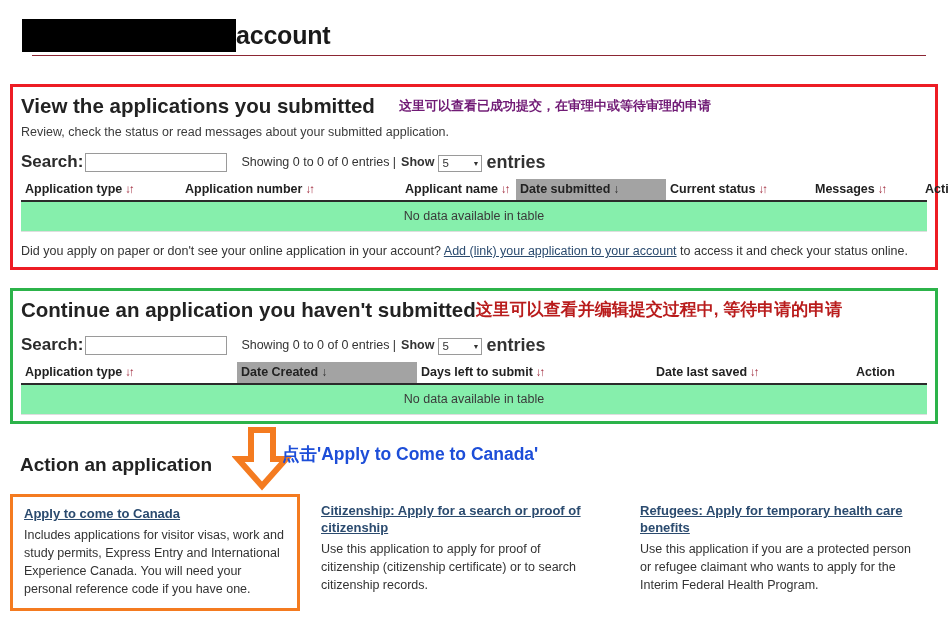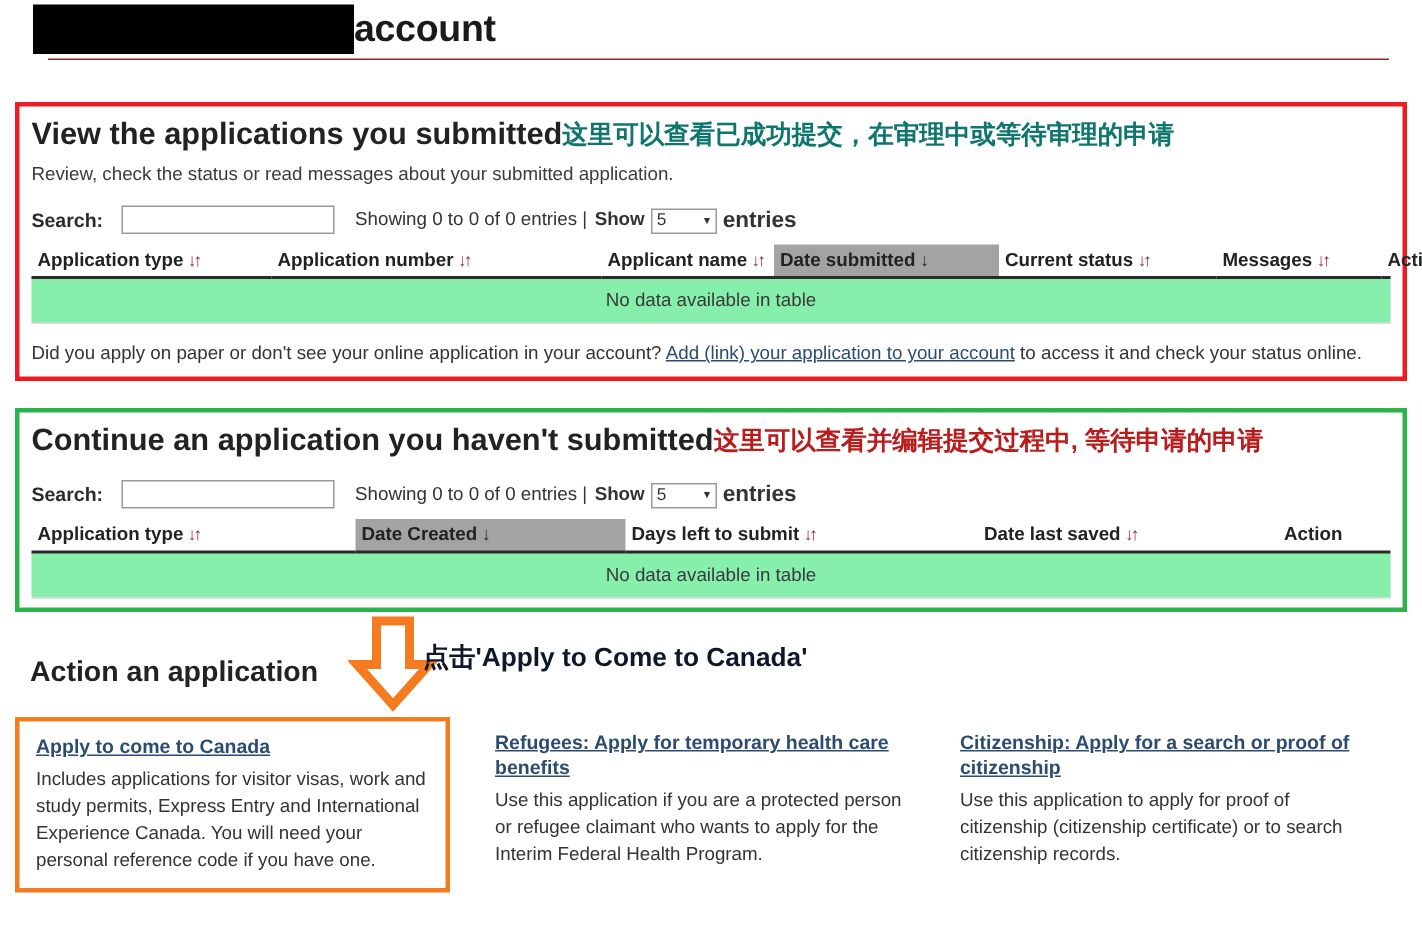--- a/index.html
+++ b/index.html
@@ -16,20 +16,21 @@
     overflow: hidden;
     position: relative;
   }
 
   
   .page-header {
     position: relative;
     height: 52px;
     padding: 0 10px 0 10px;
     box-sizing: border-box;
+    margin-top: 16px;
   }
   .header-row {
     display: flex;
     align-items: center;
     height: 38px;
     padding-left: 12px;
   }
   .redaction-bar {
     width: 214px;
     height: 33px;
@@ -74,23 +75,24 @@
     align-items: flex-end;
     white-space: nowrap;
   }
   .section-title {
     font-size: 20.5px;
     font-weight: bold;
     color: #222222;
     line-height: 26px;
   }
   .annot-red {
-    color: #0f766e;
-    font-weight: bold;
-    font-size: 17px;
+    color: #701a75;
+    font-weight: bold;
+    font-size: 13px;
+    margin-left: 24px;
     line-height: 26px;
   }
   .annot-green {
     color: #b91c1c;
     font-weight: bold;
     font-size: 17px;
     margin-left: 0px;
     line-height: 26px;
   }
   .section-sub {
@@ -104,22 +106,22 @@
   .table-controls {
     display: flex;
     align-items: center;
     margin-top: 11px;
     font-size: 12.5px;
     color: #333333;
     height: 22px;
   }
   .search-label {
     font-weight: bold;
-    font-size: 13px;
-    margin-right: 12px;
+    font-size: 17px;
+    margin-right: 2px;
     color: #2b2b2b;
   }
   .search-input {
     width: 142px;
     height: 19px;
     border: 1px solid #9a9a9a;
     background: #ffffff;
     font-family: "Liberation Sans", sans-serif;
     font-size: 12px;
     padding: 0 3px;
@@ -146,21 +148,21 @@
     margin: 0 4px;
     vertical-align: middle;
     position: relative;
     top: 1px;
   }
   .entries-select .caret {
     font-size: 7px;
     color: #333;
     line-height: 1;
   }
-  .entries-word { font-weight: bold; font-size: 15px; }
+  .entries-word { font-weight: bold; font-size: 18px; }
 
   
   .dtable {
     width: 100%;
     border-collapse: collapse;
     margin-top: 6px;
     table-layout: fixed;
   }
   .dtable th {
     font-size: 12.5px;
@@ -215,21 +217,21 @@
     padding-top: 16px;
   }
   .start-title {
     font-size: 19px;
     font-weight: bold;
     color: #222222;
     margin: 14px 0 0 10px;
     display: inline-block;
   }
   .annot-orange {
-    color: #0f172a;
+    color: #1d4ed8;
     font-weight: bold;
     font-size: 17.5px;
     position: absolute;
     left: 272px;
     top: 18px;
     white-space: nowrap;
   }
   .arrow-down {
     position: absolute;
     left: 222px;
@@ -417,22 +419,22 @@
 
   <span class="annot-orange">点击'Apply to Come to Canada'</span>
 
   <div class="start-title">Action an application</div>
 
   <div class="cards">
     <div class="card c1">
       <a href="#" class="card-link">Apply to come to Canada</a>
       <div class="card-desc">Includes applications for visitor visas, work and study permits, Express Entry and International Experience Canada. You will need your personal reference code if you have one.</div>
     </div>
+    <div class="card c3">
+      <a href="#" class="card-link">Citizenship: Apply for a search or proof of citizenship </a>
+      <div class="card-desc">Use this application to apply for proof of citizenship (citizenship certificate) or to search citizenship records.</div>
+    </div>
     <div class="card c2">
       <a href="#" class="card-link">Refugees: Apply for temporary health care benefits</a>
       <div class="card-desc">Use this application if you are a protected person or refugee claimant who wants to apply for the Interim Federal Health Program.</div>
     </div>
-    <div class="card c3">
-      <a href="#" class="card-link">Citizenship: Apply for a search or proof of citizenship </a>
-      <div class="card-desc">Use this application to apply for proof of citizenship (citizenship certificate) or to search citizenship records.</div>
-    </div>
   </div>
 </div>
 
 </body></html>

